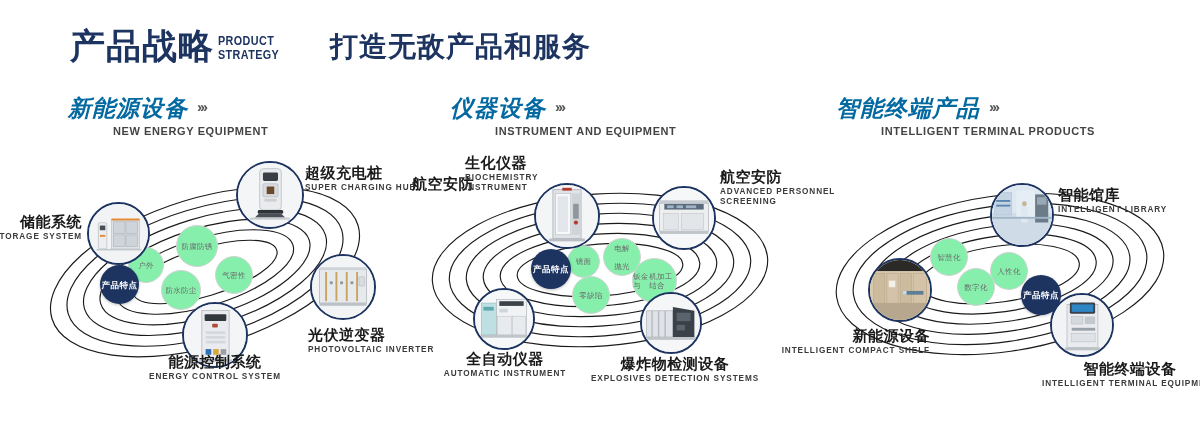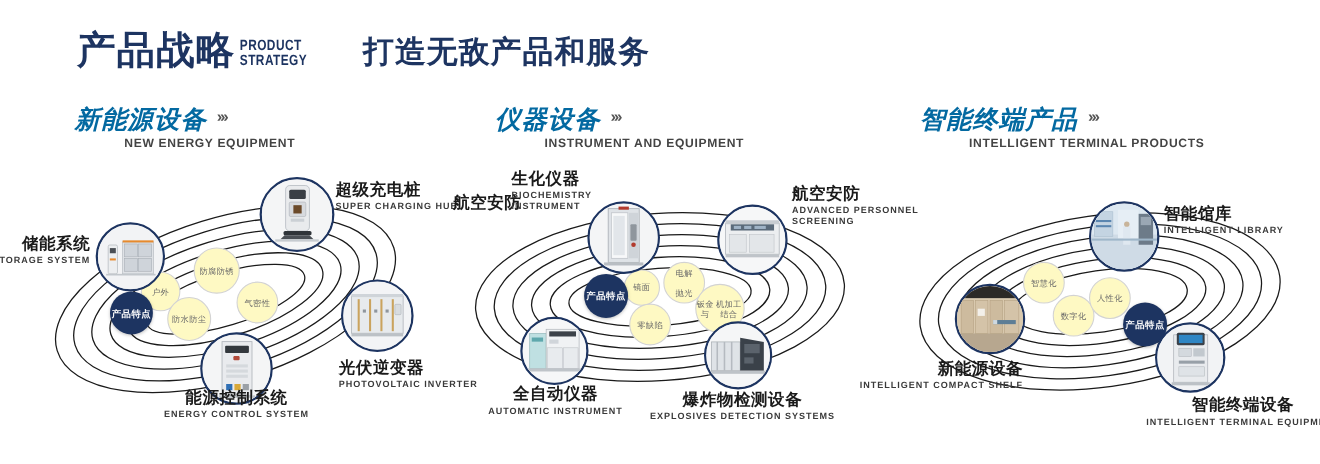--- a/index.html
+++ b/index.html
@@ -68,23 +68,23 @@
     border:2.5px solid #1d3461;
     background:#dfe3e8;
     overflow:hidden;
     box-sizing:border-box;
   }
   .node .photo{position:absolute;left:0;top:0;width:100%;height:100%;}
 
   
   .feat{
     position:absolute;border-radius:50%;
-    border:1px solid #d3d3d3;background:#fef9c3;
+    border:1px solid #d3d3d3;background:#86efac;
     display:flex;align-items:center;justify-content:center;
-    text-align:center;color:#6a6a6a;
+    text-align:left;color:#6a6a6a;
     font-size:7.5px;line-height:9px;letter-spacing:0.3px;
     box-sizing:border-box;
   }
   .core{
     position:absolute;border-radius:50%;
     background:#1d3461;color:#ffffff;
     display:flex;align-items:center;justify-content:center;
     text-align:center;font-size:8.5px;font-weight:bold;line-height:10px;
     letter-spacing:0.5px;box-sizing:border-box;
     box-shadow:0 1px 3px rgba(0,0,0,.25);
@@ -149,21 +149,21 @@
     </svg>
 
     <div class="feat" style="left:176px;top:75px;width:42px;height:42px;">
       <span>防腐</span>
         <br>
       <span>防锈</span>
     </div>
     <div class="feat" style="left:128px;top:97px;width:36px;height:36px;">
       <span>户外</span>
     </div>
-    <div class="feat" style="left:152px;top:120px;width:40px;height:40px;">
+    <div class="feat" style="left:161px;top:120px;width:40px;height:40px;">
       <span>防水</span>
         <br>
       <span>防尘</span>
     </div>
     <div class="feat" style="left:215px;top:106px;width:38px;height:38px;">
       <span>气密性</span>
     </div>
     <div class="core" style="left:100px;top:115px;width:39px;height:39px;">
       <span>产品</span>
         <br>

